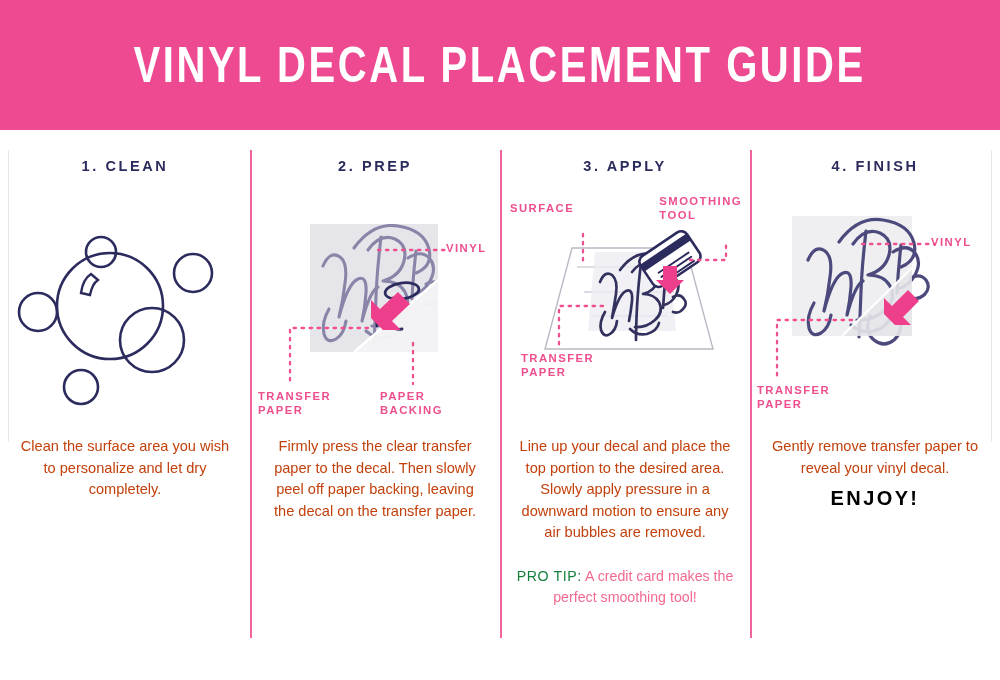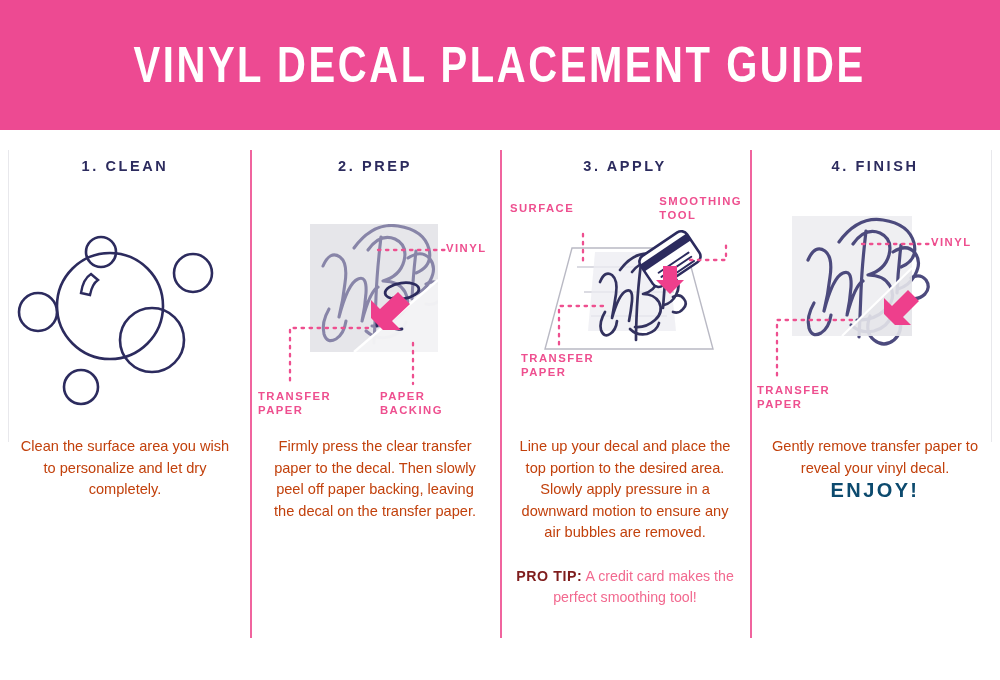--- a/index.html
+++ b/index.html
@@ -86,36 +86,37 @@
     width: 250px;
     padding: 0 14px;
   }
   .body-copy {
     color: #c2410c;
     font-size: 14.6px;
     line-height: 21.6px;
     text-align: center;
   }
   .enjoy {
-    color: #0c4a6e;
+    margin-top: 8px;
+    color: #000000;
     font-size: 20px;
     font-weight: bold;
     letter-spacing: 2.4px;
     text-align: center;
   }
   .protip {
     margin-top: 22px;
     color: #f2698f;
     font-size: 14.2px;
     line-height: 21px;
     text-align: center;
   }
   .protip b {
-    color: #7f1d1d;
-    font-weight: bold;
+    color: #15803d;
+    font-weight: normal;
     letter-spacing: 0.6px;
   }
 
   
   .callout {
     position: absolute;
     color: #ee4f8f;
     font-size: 11.3px;
     font-weight: bold;
     letter-spacing: 1.45px;

